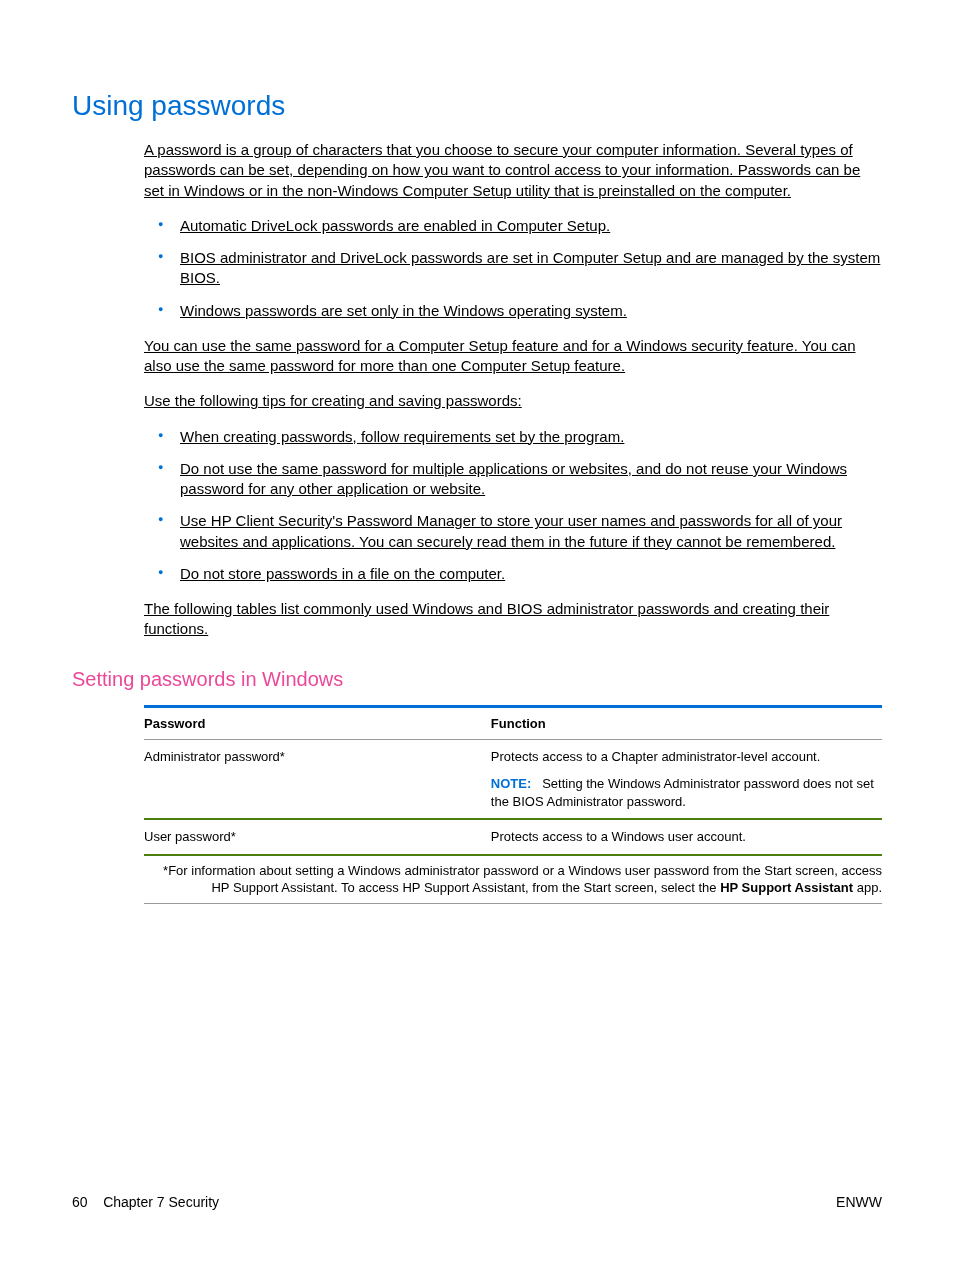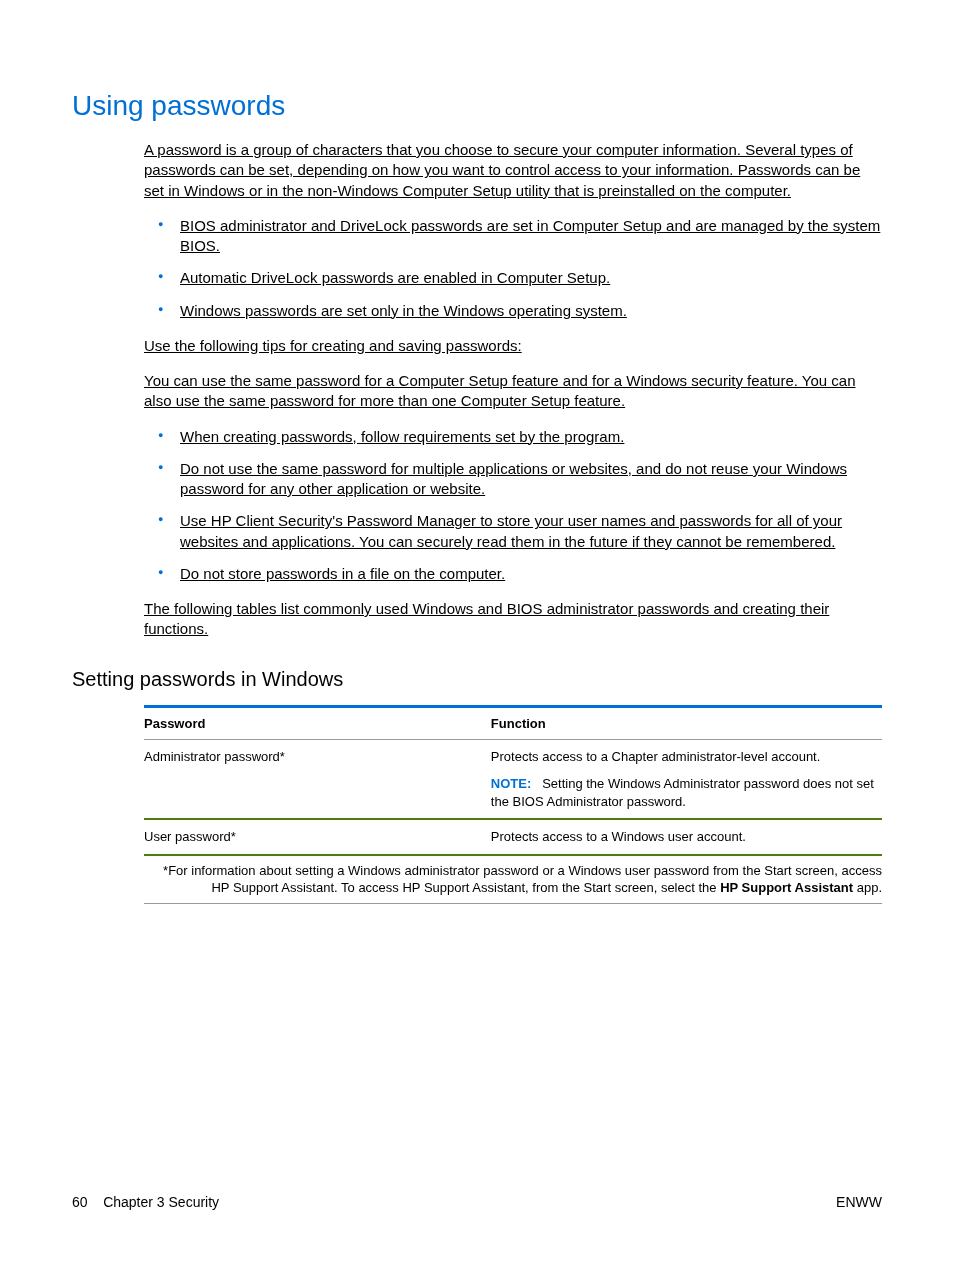--- a/index.html
+++ b/index.html
@@ -15,21 +15,21 @@
       padding: 90px 72px 60px 72px;
     }
     h1 {
       color: #0070d6;
       font-size: 28px;
       font-weight: normal;
       margin-bottom: 18px;
       font-family: Arial, Helvetica, sans-serif;
     }
     h2 {
-      color: #000000;
+      color: #ec4899;
       font-size: 20px;
       font-weight: normal;
       margin-top: 28px;
       margin-bottom: 14px;
     }
     .body-text {
       margin-left: 72px;
       font-size: 15px;
       line-height: 1.35;
       text-decoration: underline;
@@ -110,27 +110,27 @@
 <body>
 
 <div class="page">
 
   <h1>Using passwords</h1>
 
   <div class="body-text">
     <p>A password is a group of characters that you choose to secure your computer information. Several types of passwords can be set, depending on how you want to control access to your information. Passwords can be set in Windows or in the non-Windows Computer Setup utility that is preinstalled on the computer.</p>
 
     <ul class="bullets">
+      <li>Automatic DriveLock passwords are enabled in Computer Setup.</li>
       <li>BIOS administrator and DriveLock passwords are set in Computer Setup and are managed by the system BIOS.</li>
-      <li>Automatic DriveLock passwords are enabled in Computer Setup.</li>
       <li>Windows passwords are set only in the Windows operating system.</li>
     </ul>
 
+    <p>You can use the same password for a Computer Setup feature and for a Windows security feature. You can also use the same password for more than one Computer Setup feature.</p>
     <p>Use the following tips for creating and saving passwords:</p>
-    <p>You can use the same password for a Computer Setup feature and for a Windows security feature. You can also use the same password for more than one Computer Setup feature.</p>
 
     <ul class="bullets">
       <li>When creating passwords, follow requirements set by the program.</li>
       <li>Do not use the same password for multiple applications or websites, and do not reuse your Windows password for any other application or website.</li>
       <li>Use HP Client Security's Password Manager to store your user names and passwords for all of your websites and applications. You can securely read them in the future if they cannot be remembered.</li>
       <li>Do not store passwords in a file on the computer.</li>
     </ul>
 
     <p>The following tables list commonly used Windows and BIOS administrator passwords and creating their functions.</p>
   </div>
@@ -163,16 +163,16 @@
     <div class="footnote">
       <span>*For information about setting a Windows administrator password or a Windows user password from the Start screen, access HP Support Assistant. To access HP Support Assistant, from the Start screen, select the </span><span class="strong">HP Support Assistant</span><span> app.</span>
     </div>
   </div>
 
 </div>
 
 <div class="footer">
   <div class="left">
     <span>60</span>
-    &nbsp;&nbsp;&nbsp;<span>Chapter 3   Security</span>
+    &nbsp;&nbsp;&nbsp;<span>Chapter 7   Security</span>
   </div>
   <div class="right">ENWW</div>
 </div>
 
 </body></html>

